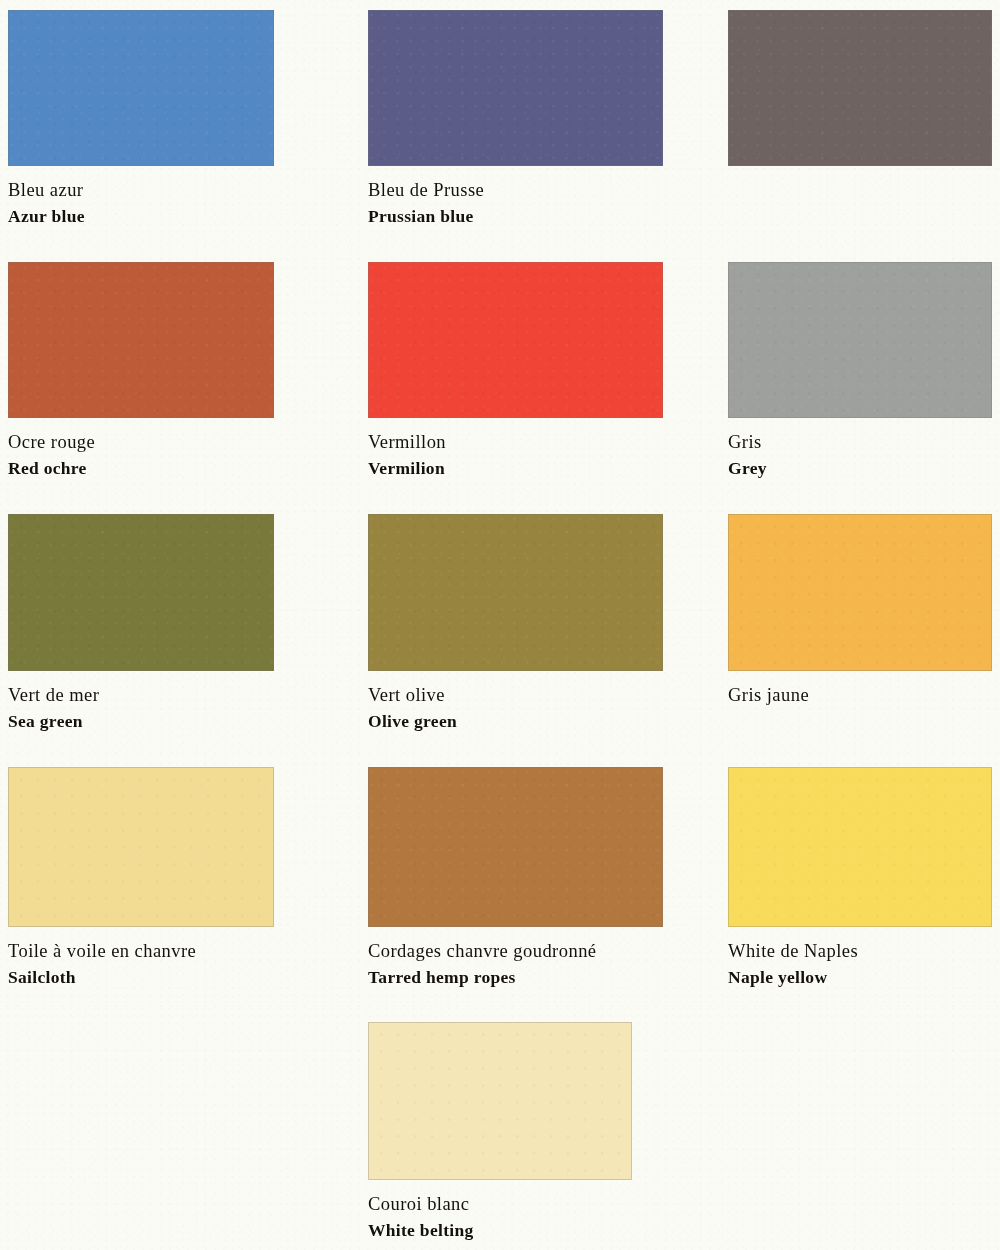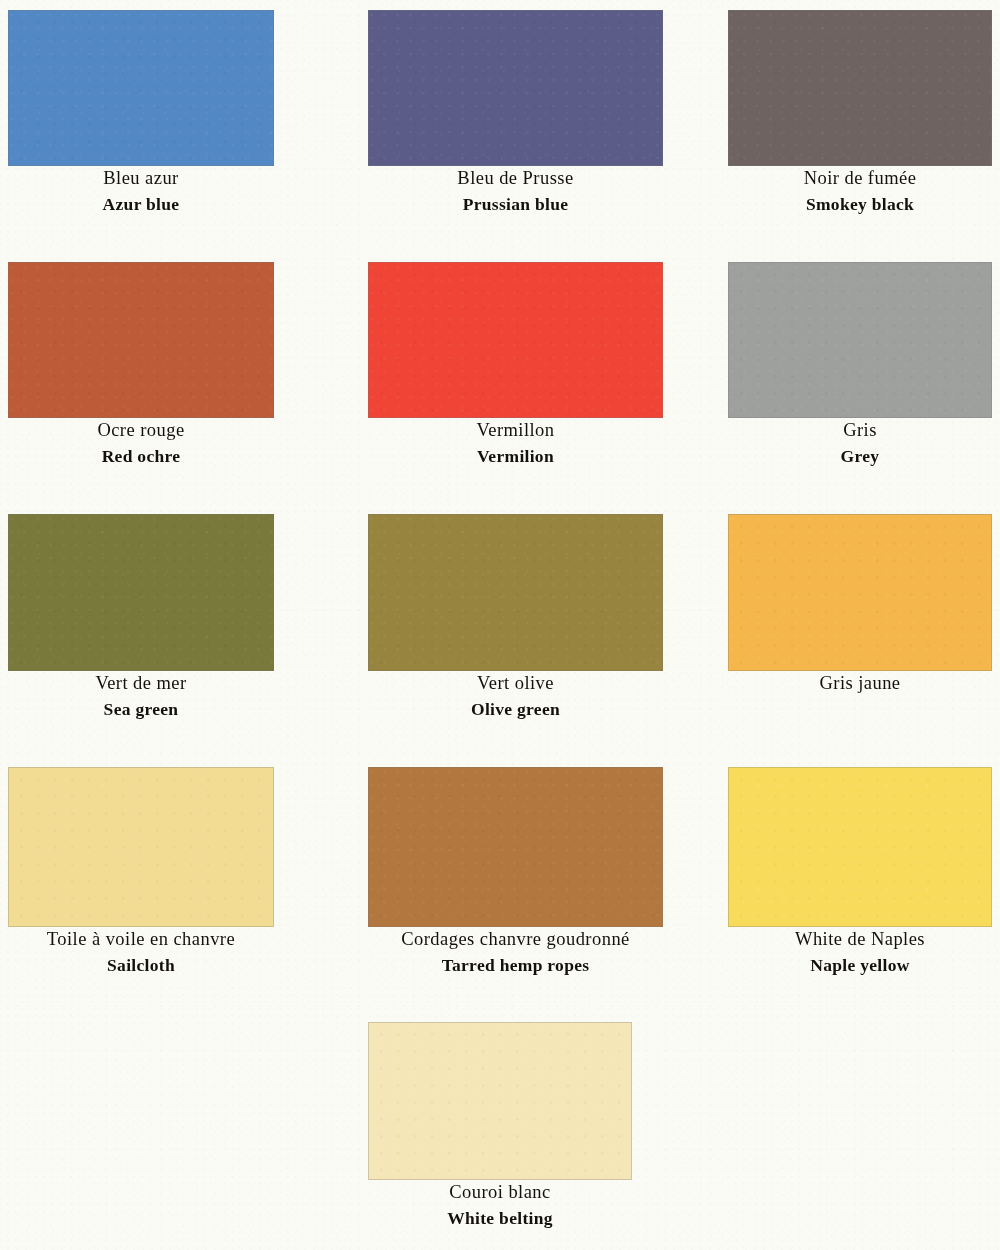--- a/index.html
+++ b/index.html
@@ -47,22 +47,21 @@
     pointer-events: none;
     background:
       radial-gradient(circle at 22% 31%, rgba(255,255,255,0.05) 0 1.5px, transparent 1.6px),
       radial-gradient(circle at 71% 66%, rgba(0,0,0,0.035) 0 1.5px, transparent 1.6px),
       radial-gradient(circle at 44% 84%, rgba(255,255,255,0.04) 0 1.2px, transparent 1.3px);
     background-size: 13px 13px, 17px 17px, 21px 21px;
     opacity: 0.85;
   }
 
   .labels {
-    text-align: center;
-    margin-top: 0;
+    margin-top: 12px;
     color: #14100e;
   }
   .label-fr {
     font-size: 18.5px;
     line-height: 1.32;
     letter-spacing: 0.45px;
     font-weight: 400;
     white-space: nowrap;
   }
   .label-en {
@@ -107,24 +106,20 @@
   <div class="swatch-cell col-2 row-1">
     <div class="swatch-chip h-std" style="background-color: rgb(91, 93, 136);"></div>
     <div class="labels">
       <div class="label-fr">Bleu de Prusse</div>
       <div class="label-en">Prussian blue</div>
     </div>
   </div>
 
   <div class="swatch-cell col-3 row-1">
     <div class="swatch-chip h-std" style="background-color: rgb(110, 99, 97);"></div>
-    <div class="labels">
-      <div class="label-fr">Noir de fumée</div>
-      <div class="label-en">Smokey black</div>
-    </div>
   </div>
 
   <div class="swatch-cell col-2 row-2">
     <div class="swatch-chip h-std" style="background-color: rgb(239, 68, 54);"></div>
     <div class="labels">
       <div class="label-fr">Vermillon</div>
       <div class="label-en">Vermilion</div>
     </div>
   </div>
 

